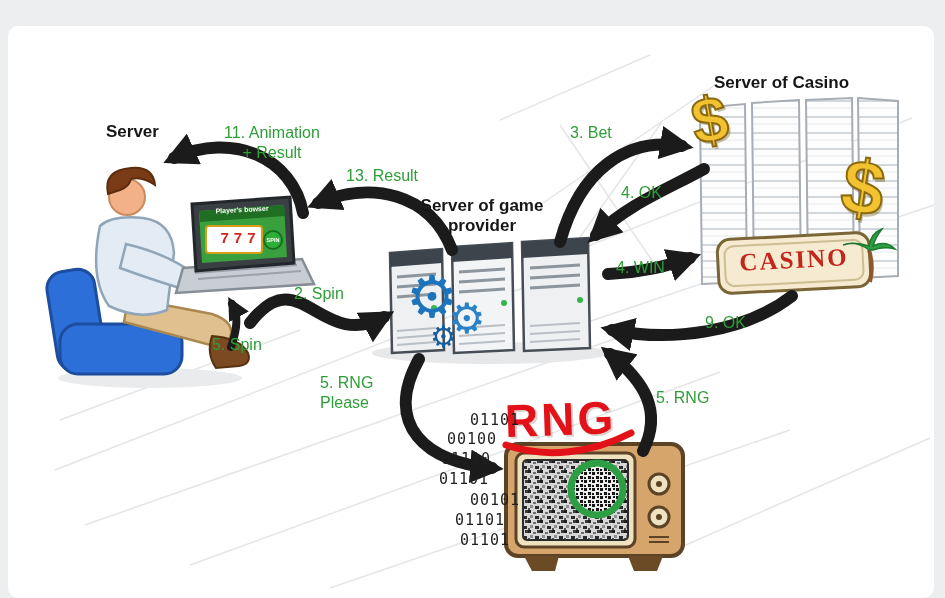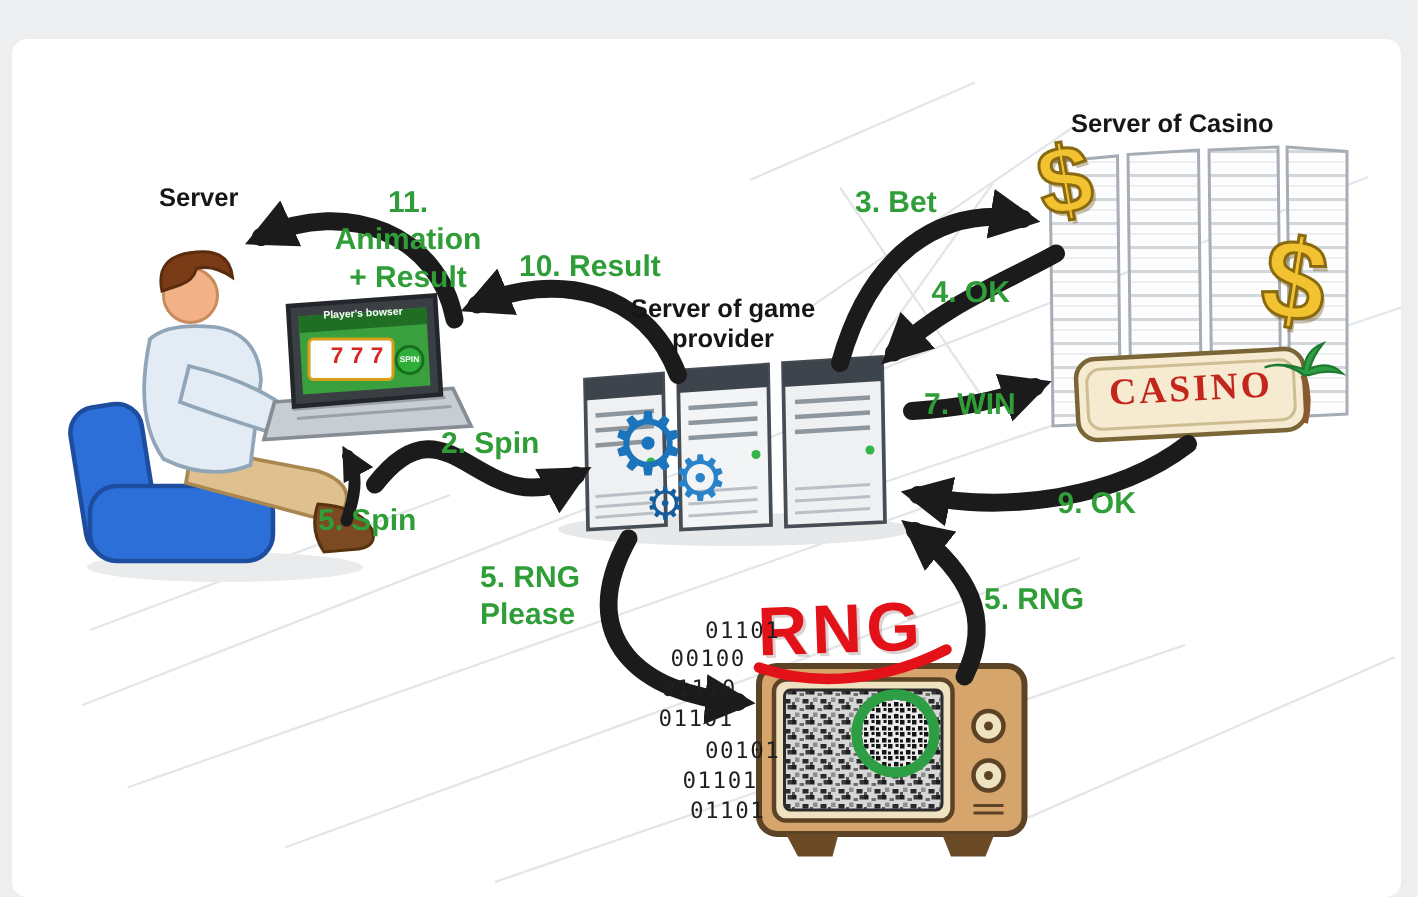--- a/index.html
+++ b/index.html
@@ -2,21 +2,21 @@
 <html style="--step-green: #2f9e38; --rng-red: #e31219; --casino-red: #c3261c; --dollar-gold: #f2c230; --arrow-black: #1b1b1b;"><head>
 <meta charset="utf-8">
 <style>
   * { margin:0; padding:0; box-sizing:border-box; }
   html,body { width:945px; height:598px; }
   body { position:relative; overflow:hidden; background:#eceeef; font-family:"Liberation Sans", sans-serif; }
   .stage { position:absolute; inset:0; width:945px; height:598px; }
   .canvas { position:absolute; left:8px; top:26px; width:926px; height:572px; background:#ffffff; border-radius:10px; }
   svg.art { position:absolute; left:0; top:0; }
   .title { position:absolute; color:#161616; font-weight:700; font-size:17px; line-height:1.2; white-space:pre-line; }
-  .lbl { position:absolute; color:var(--step-green,#2f9e38); font-weight:700; font-size:20px; line-height:1.25; white-space:pre-line; }
+  .lbl { position:absolute; color:var(--step-green,#2f9e38); font-weight:400; font-size:16px; line-height:1.25; white-space:pre-line; }
   .rng-title { position:absolute; left:505px; top:392px; font-size:46px; font-weight:800; letter-spacing:3px;
                color:var(--rng-red,#e31219); transform:rotate(-2deg); text-shadow:2px 2px 0 rgba(60,0,0,0.18); }
   .bin { position:absolute; font-family:"DejaVu Sans Mono", monospace; font-weight:400; font-size:15px;
          color:#1f1f1f; letter-spacing:1px; }
   .gear { position:absolute; color:#1c74bc; line-height:1; }
   .dollar { position:absolute; font-weight:700; color:var(--dollar-gold,#f2c230);
             -webkit-text-stroke:2px #8a6a10; text-shadow:2px 3px 0 rgba(100,75,10,0.35); line-height:1; }
   .casino-sign-text { position:absolute; left:720px; top:246px; width:148px; text-align:center;
                       font-family:"Liberation Serif", serif; font-weight:700; font-size:25px; letter-spacing:2px;
                       color:var(--casino-red,#c3261c); transform:rotate(-3deg); }
@@ -178,23 +178,23 @@
   <div class="title" style="left:412px;top:196px;width:140px;text-align:center;">Server of game
 provider</div>
 
   <div class="lbl" style="left:212px;top:335px;">5. Spin</div>
   <div class="lbl" style="left:294px;top:284px;">2. Spin</div>
   <div class="lbl" style="left:570px;top:123px;">3. Bet</div>
   <div class="lbl" style="left:621px;top:183px;text-align:center;">4. OK</div>
   <div class="lbl" style="left:320px;top:373px;width:74px;text-align:left;">5. RNG
 Please</div>
   <div class="lbl" style="left:656px;top:388px;">5. RNG</div>
-  <div class="lbl" style="left:616px;top:258px;">7. WIN</div>
-  <div class="lbl" style="left:705px;top:324px;text-align:center;">9. OK</div>
-  <div class="lbl" style="left:346px;top:166px;">10. Result</div>
+  <div class="lbl" style="left:616px;top:258px;">4. WIN</div>
+  <div class="lbl" style="left:705px;top:313px;text-align:center;">9. OK</div>
+  <div class="lbl" style="left:346px;top:166px;">13. Result</div>
   <div class="lbl" style="left:211px;top:123px;width:122px;text-align:center;">11. Animation
 + Result</div>
 
   <div class="gear" style="left:406px;top:268px;font-size:58px;">⚙</div>
   <div class="gear" style="left:448px;top:298px;font-size:42px;color:#2a82c9;">⚙</div>
   <div class="gear" style="left:430px;top:322px;font-size:30px;color:#155d9c;">⚙</div>
 
   <div class="dollar" style="left:692px;top:88px;font-size:64px;transform:rotate(-10deg);">$</div>
   <div class="dollar" style="left:842px;top:150px;font-size:76px;transform:rotate(9deg);">$</div>
   <div class="casino-sign-text">CASINO</div>

